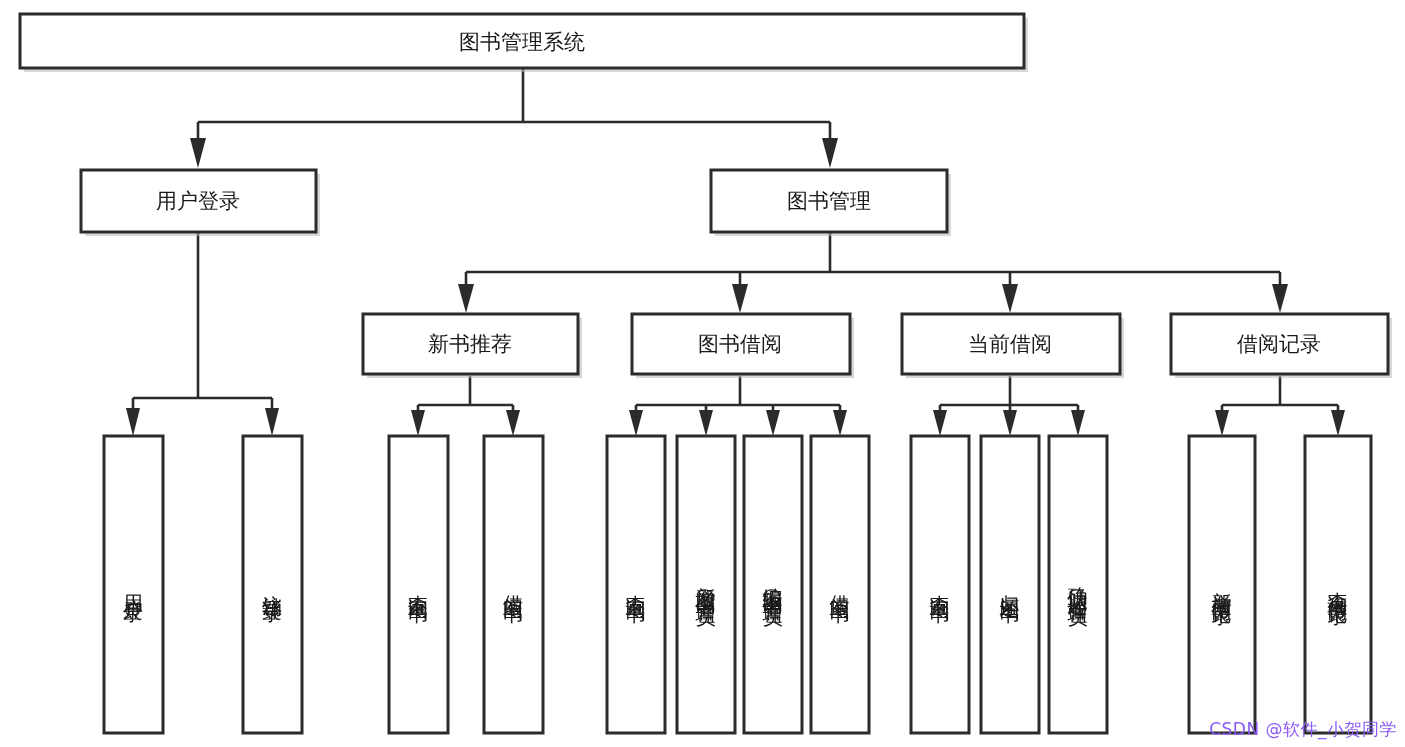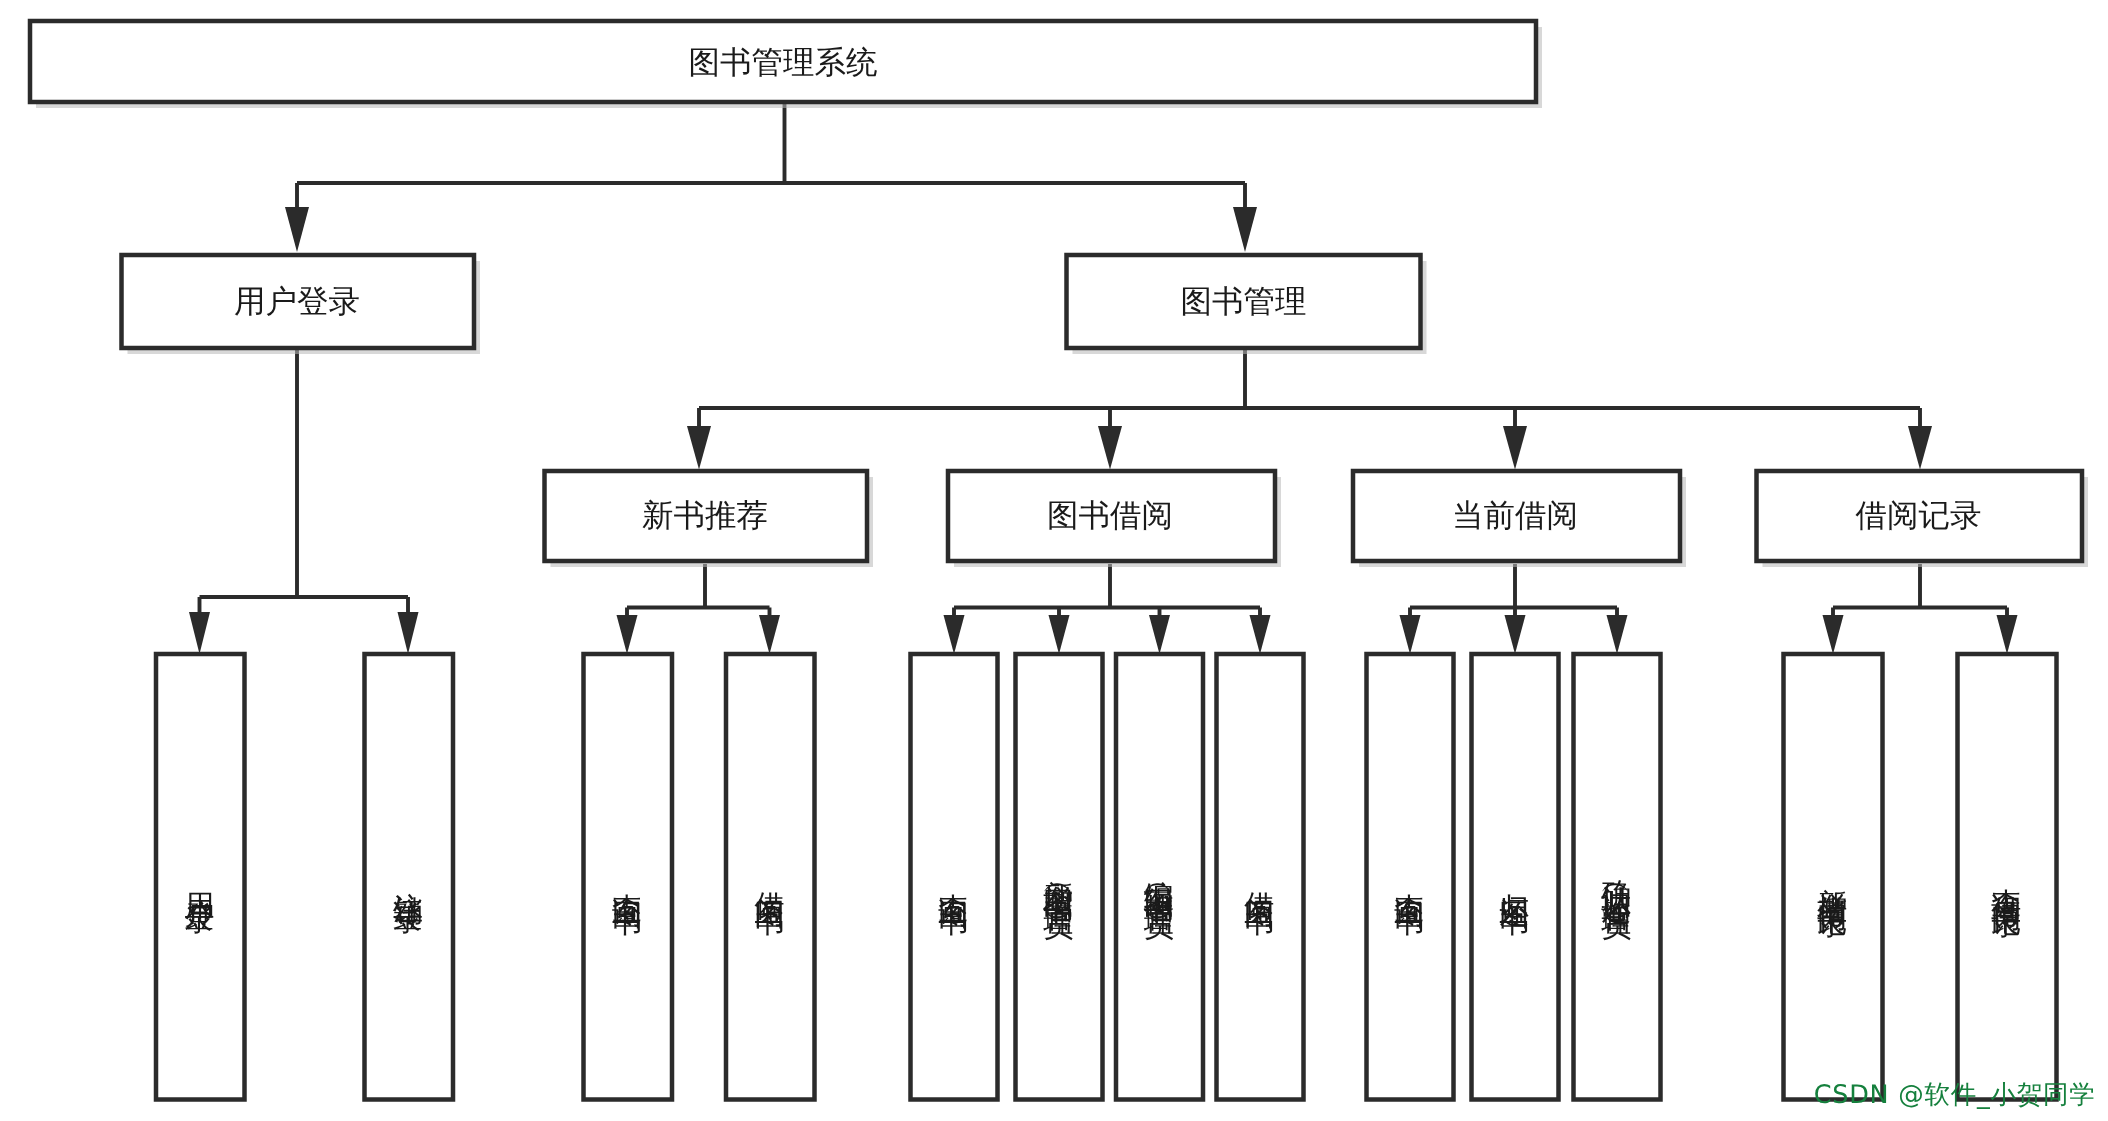--- a/index.html
+++ b/index.html
@@ -52,21 +52,21 @@
     fill: #1a1a1a;
     text-anchor: middle;
     dominant-baseline: middle;
   }
   .watermark {
     position: absolute;
     right: 8px;
     bottom: 6px;
     font-family: "DejaVu Sans", "Liberation Sans", sans-serif;
     font-size: 17px;
-    color: #15803d;
+    color: #8b5cf6;
     white-space: nowrap;
     letter-spacing: 0.5px;
     pointer-events: none;
   }
   .vlabel-wrap {
     position: absolute;
     display: flex;
     align-items: center;
     justify-content: center;
     pointer-events: none;

